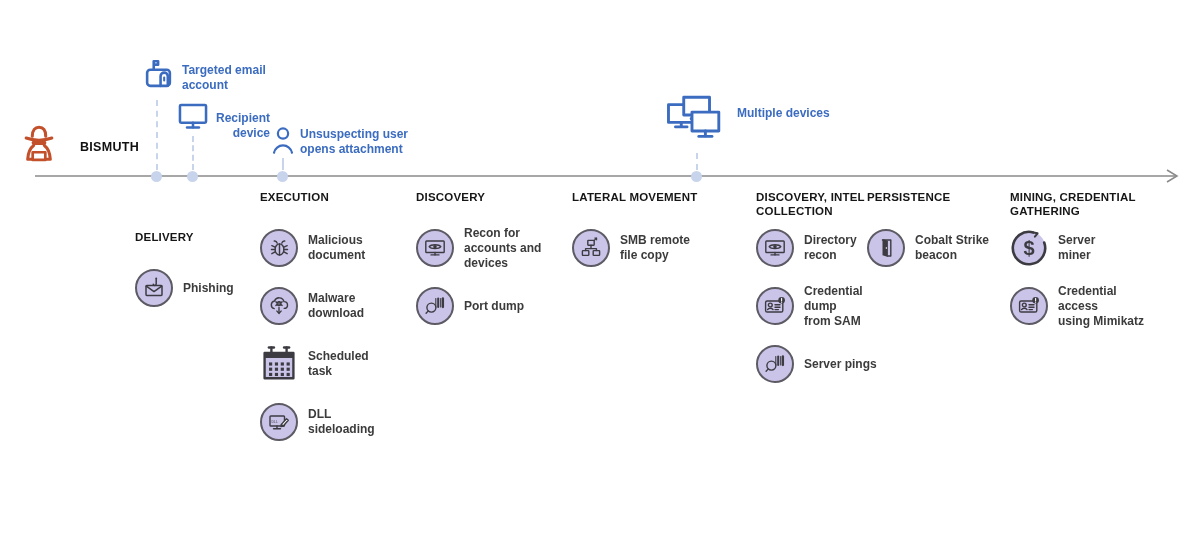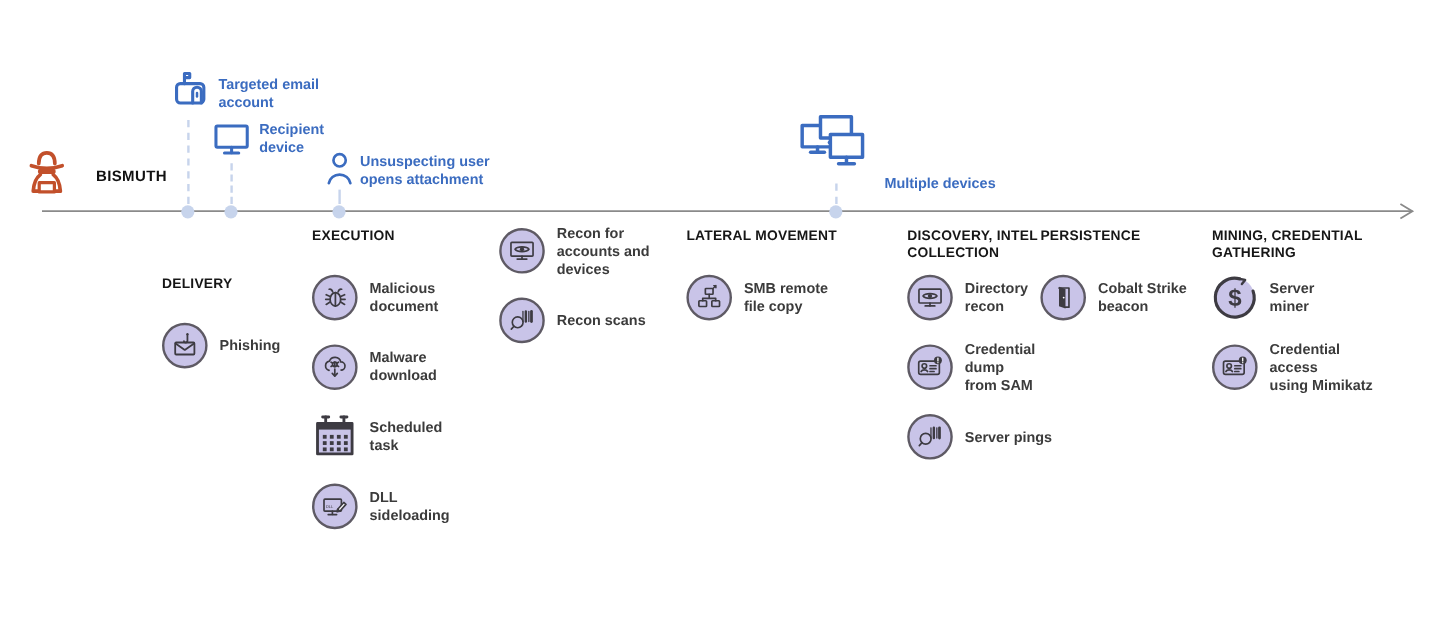--- a/index.html
+++ b/index.html
@@ -72,21 +72,21 @@
   <div class="blue-label pre" style="left:182px;top:63px;">Targeted email
 account</div>
 
   <div class="abs" style="left:176px;top:102px;">
     <svg class="ic-blue" width="34" height="30" viewBox="0 0 24 21" fill="none" stroke="currentColor" stroke-width="1.8" stroke-linecap="round" stroke-linejoin="round">
       <rect x="2.8" y="2" width="18.4" height="12.5" rx="0.8"></rect>
       <path d="M12 14.5 v3.2"></path>
       <path d="M7.8 17.9 h8.4"></path>
     </svg>
   </div>
-  <div class="blue-label pre" style="left:216px;top:101px;">Recipient
+  <div class="blue-label pre" style="left:216px;top:111px;text-align:right;">Recipient
 device</div>
 
   <div class="abs" style="left:269px;top:125px;">
     <svg class="ic-blue" width="28" height="30" viewBox="0 0 24 25" fill="none" stroke="currentColor" stroke-width="1.9" stroke-linecap="round" stroke-linejoin="round">
       <circle cx="12" cy="7" r="4.4"></circle>
       <path d="M4.3 23.4 a7.8 7.4 0 0 1 15.4 0"></path>
     </svg>
   </div>
   <div class="blue-label pre" style="left:300px;top:127px;">Unsuspecting user
 opens attachment</div>
@@ -97,21 +97,21 @@
       <path d="M7.4 13.2 v2"></path>
         <path d="M4.6 15.4 h5.6"></path>
       <rect x="8.6" y="1" width="12.5" height="8.6" fill="#fff"></rect>
       <path d="M14.8 9.6 v1.6"></path>
         <path d="M12.2 11.4 h5.2"></path>
       <rect x="12.6" y="8.2" width="13" height="9.2" fill="#fff"></rect>
       <path d="M19.1 17.4 v2.4"></path>
         <path d="M15.9 20 h6.4"></path>
     </svg>
   </div>
-  <div class="blue-label pre" style="left:737px;top:106px;margin-top:40px;">Multiple devices</div>
+  <div class="blue-label pre" style="left:737px;top:106px;">Multiple devices</div>
 
   <div class="connector" style="left:156px;top:100px;height:70px;"></div>
   <div class="connector" style="left:192px;top:136px;height:34px;"></div>
   <div class="connector" style="left:282px;top:158px;height:12px;"></div>
   <div class="connector" style="left:696px;top:153px;height:17px;"></div>
 
   <div class="abs" style="left:0;top:167px;">
     <svg width="1200" height="18" viewBox="0 0 1200 18" fill="none">
       <line x1="35" y1="9" x2="1177" y2="9" stroke="var(--timeline)" stroke-width="1.5"></line>
       <path d="M1167 3 L1177 9 L1167 15" stroke="var(--timeline)" stroke-width="1.5" fill="none"></path>
@@ -212,20 +212,21 @@
           <path d="M14.4 14.4 L19.5 8.7 L21.3 10.3 L16.2 16 Z" fill="#fff"></path>
           <path d="M14.4 14.4 L13.9 16.5 L16.2 16"></path>
         </svg>
       </div>
       <div class="item-label pre">DLL
 sideloading</div>
     </div>
   </div>
 
   <div class="col" style="left:416px;width:140px;">
+    <div class="col-header pre">DISCOVERY</div>
     <div class="item">
       <div class="circle">
         <svg class="ic-dark" width="24" height="24" viewBox="0 0 24 24" fill="none" stroke="currentColor" stroke-width="1.4" stroke-linecap="round" stroke-linejoin="round">
           <rect x="2.8" y="5" width="18.4" height="11.5" rx="0.8"></rect>
           <path d="M12 16.5 v2.4"></path>
             <path d="M8 18.9 h8"></path>
           <path d="M6.2 10.7 C8 8.1 16 8.1 17.8 10.7 C16 13.3 8 13.3 6.2 10.7 Z"></path>
           <circle cx="12" cy="10.7" r="1.8" fill="currentColor" stroke="none"></circle>
         </svg>
       </div>
@@ -237,21 +238,21 @@
       <div class="circle">
         <svg class="ic-dark" width="24" height="24" viewBox="0 0 24 24" fill="none" stroke="currentColor" stroke-width="1.4" stroke-linecap="round" stroke-linejoin="round">
           <path d="M12.8 4.5 V13" stroke-width="1.1"></path>
           <path d="M15.2 4.5 V13" stroke-width="2"></path>
           <path d="M17.7 4.5 V13" stroke-width="1.1"></path>
           <path d="M19.9 4.5 V13" stroke-width="2.3"></path>
           <circle cx="8.4" cy="13.6" r="4.5"></circle>
           <path d="M5.3 16.9 L3.1 19.3"></path>
         </svg>
       </div>
-      <div class="item-label pre">Recon scans</div>
+      <div class="item-label pre">Port dump</div>
     </div>
   </div>
 
   <div class="col" style="left:572px;width:145px;">
     <div class="col-header pre">LATERAL MOVEMENT</div>
     <div class="item">
       <div class="circle">
         <svg class="ic-dark" width="24" height="24" viewBox="0 0 24 24" fill="none" stroke="currentColor" stroke-width="1.4" stroke-linecap="round" stroke-linejoin="round">
           <rect x="8.8" y="4.4" width="6.4" height="4.8" rx="0.6"></rect>
           <path d="M15 4.6 L17.6 2 M15.8 2 H17.6 V3.8" stroke-width="1.2"></path>

